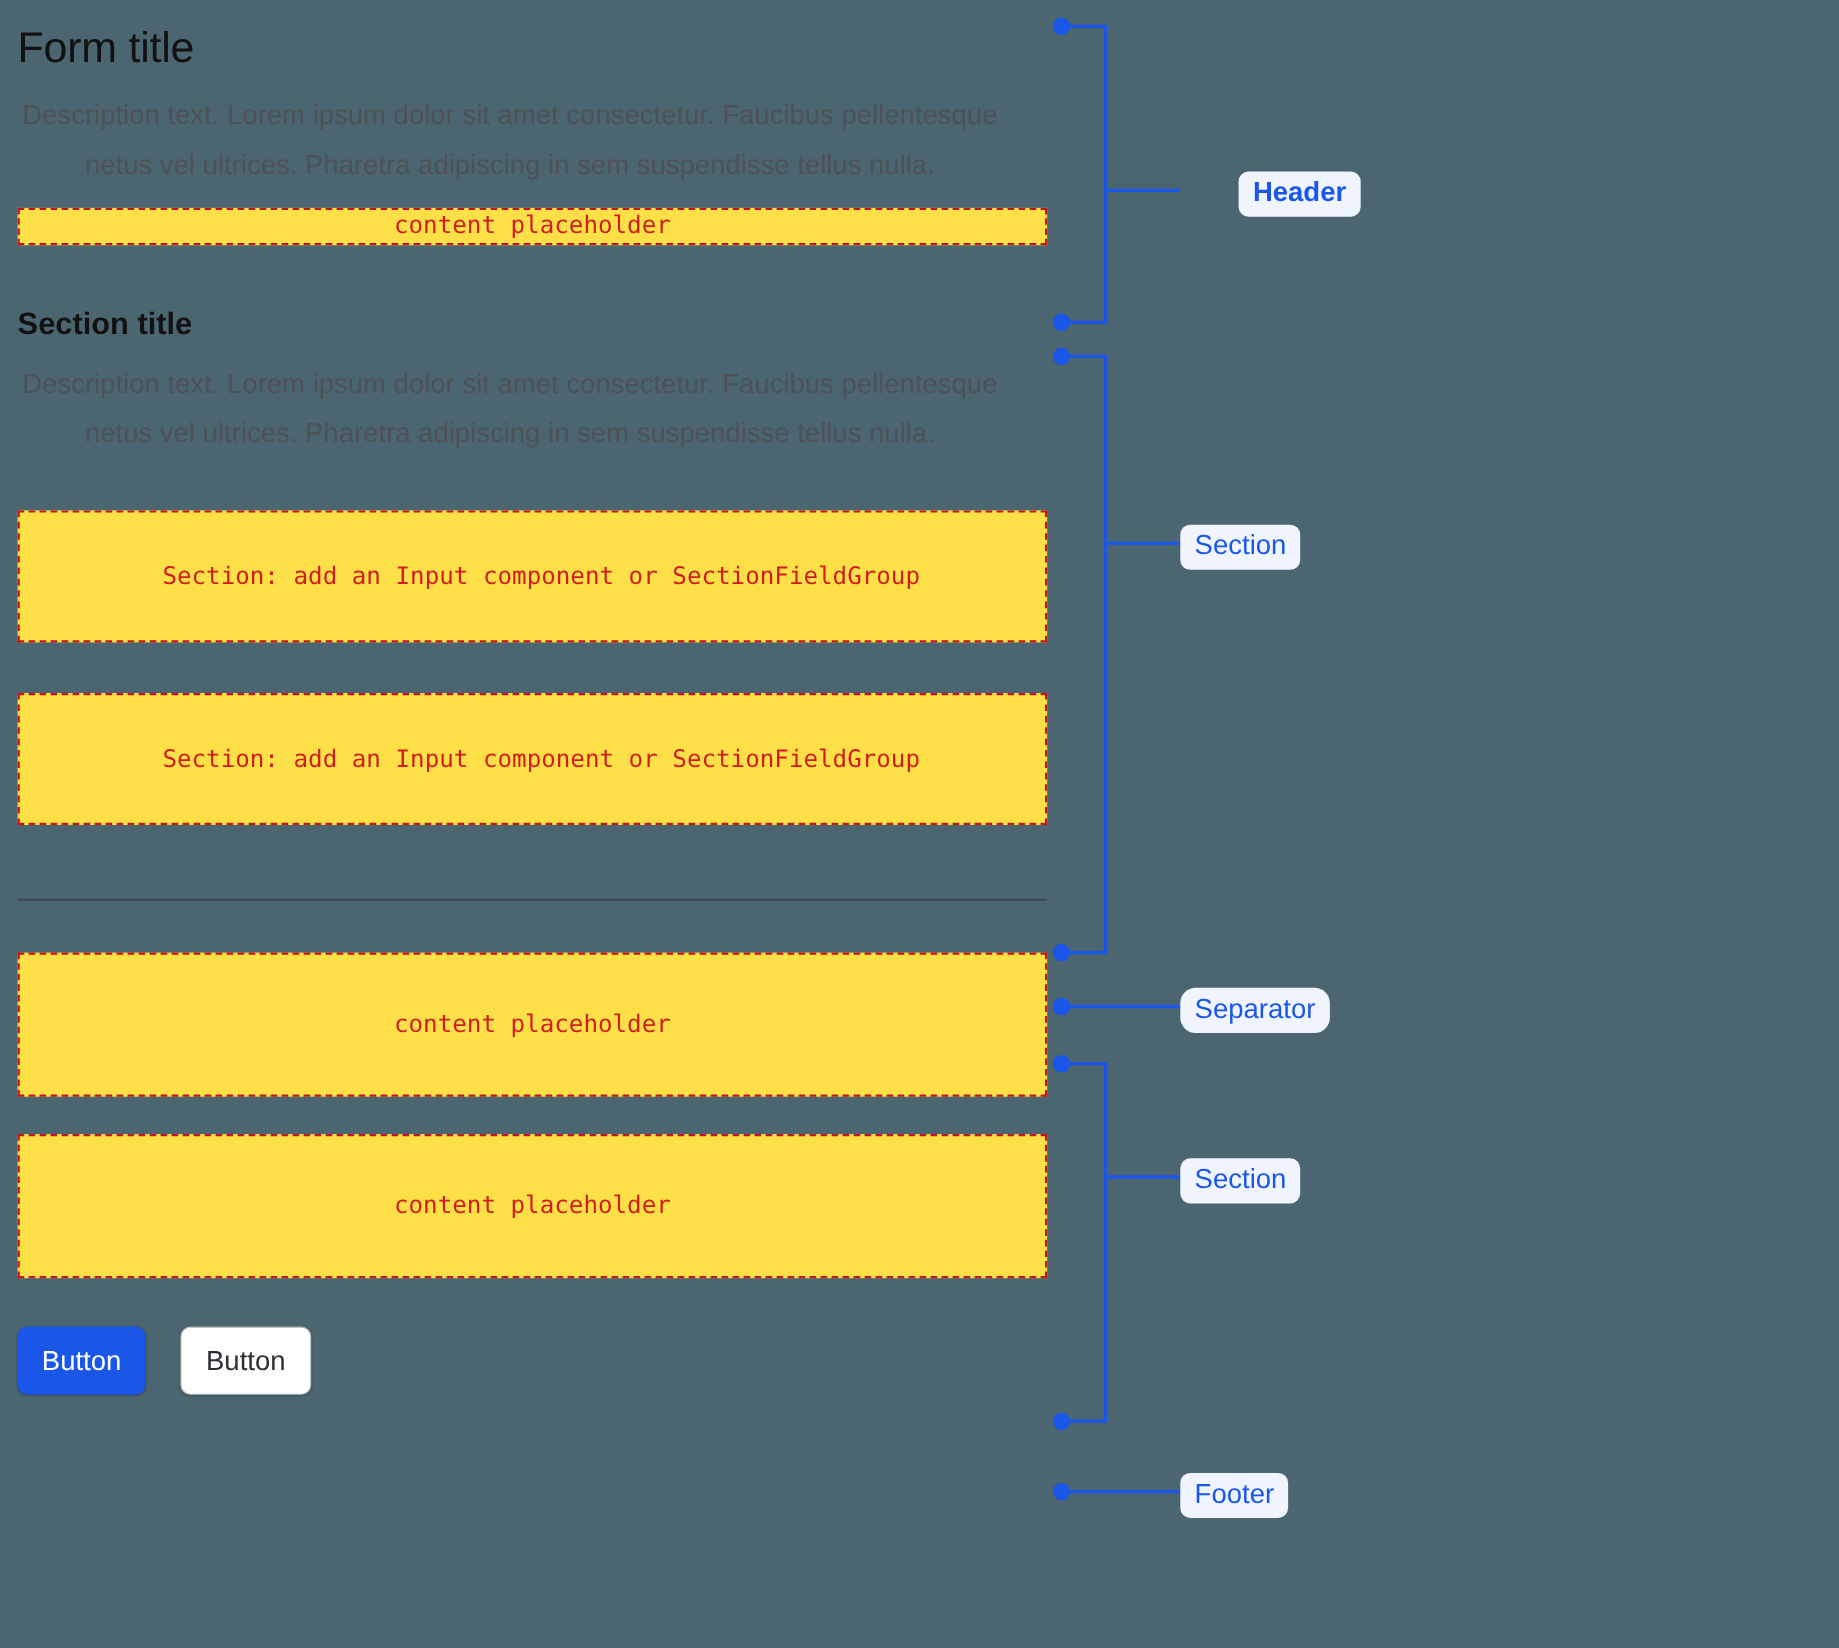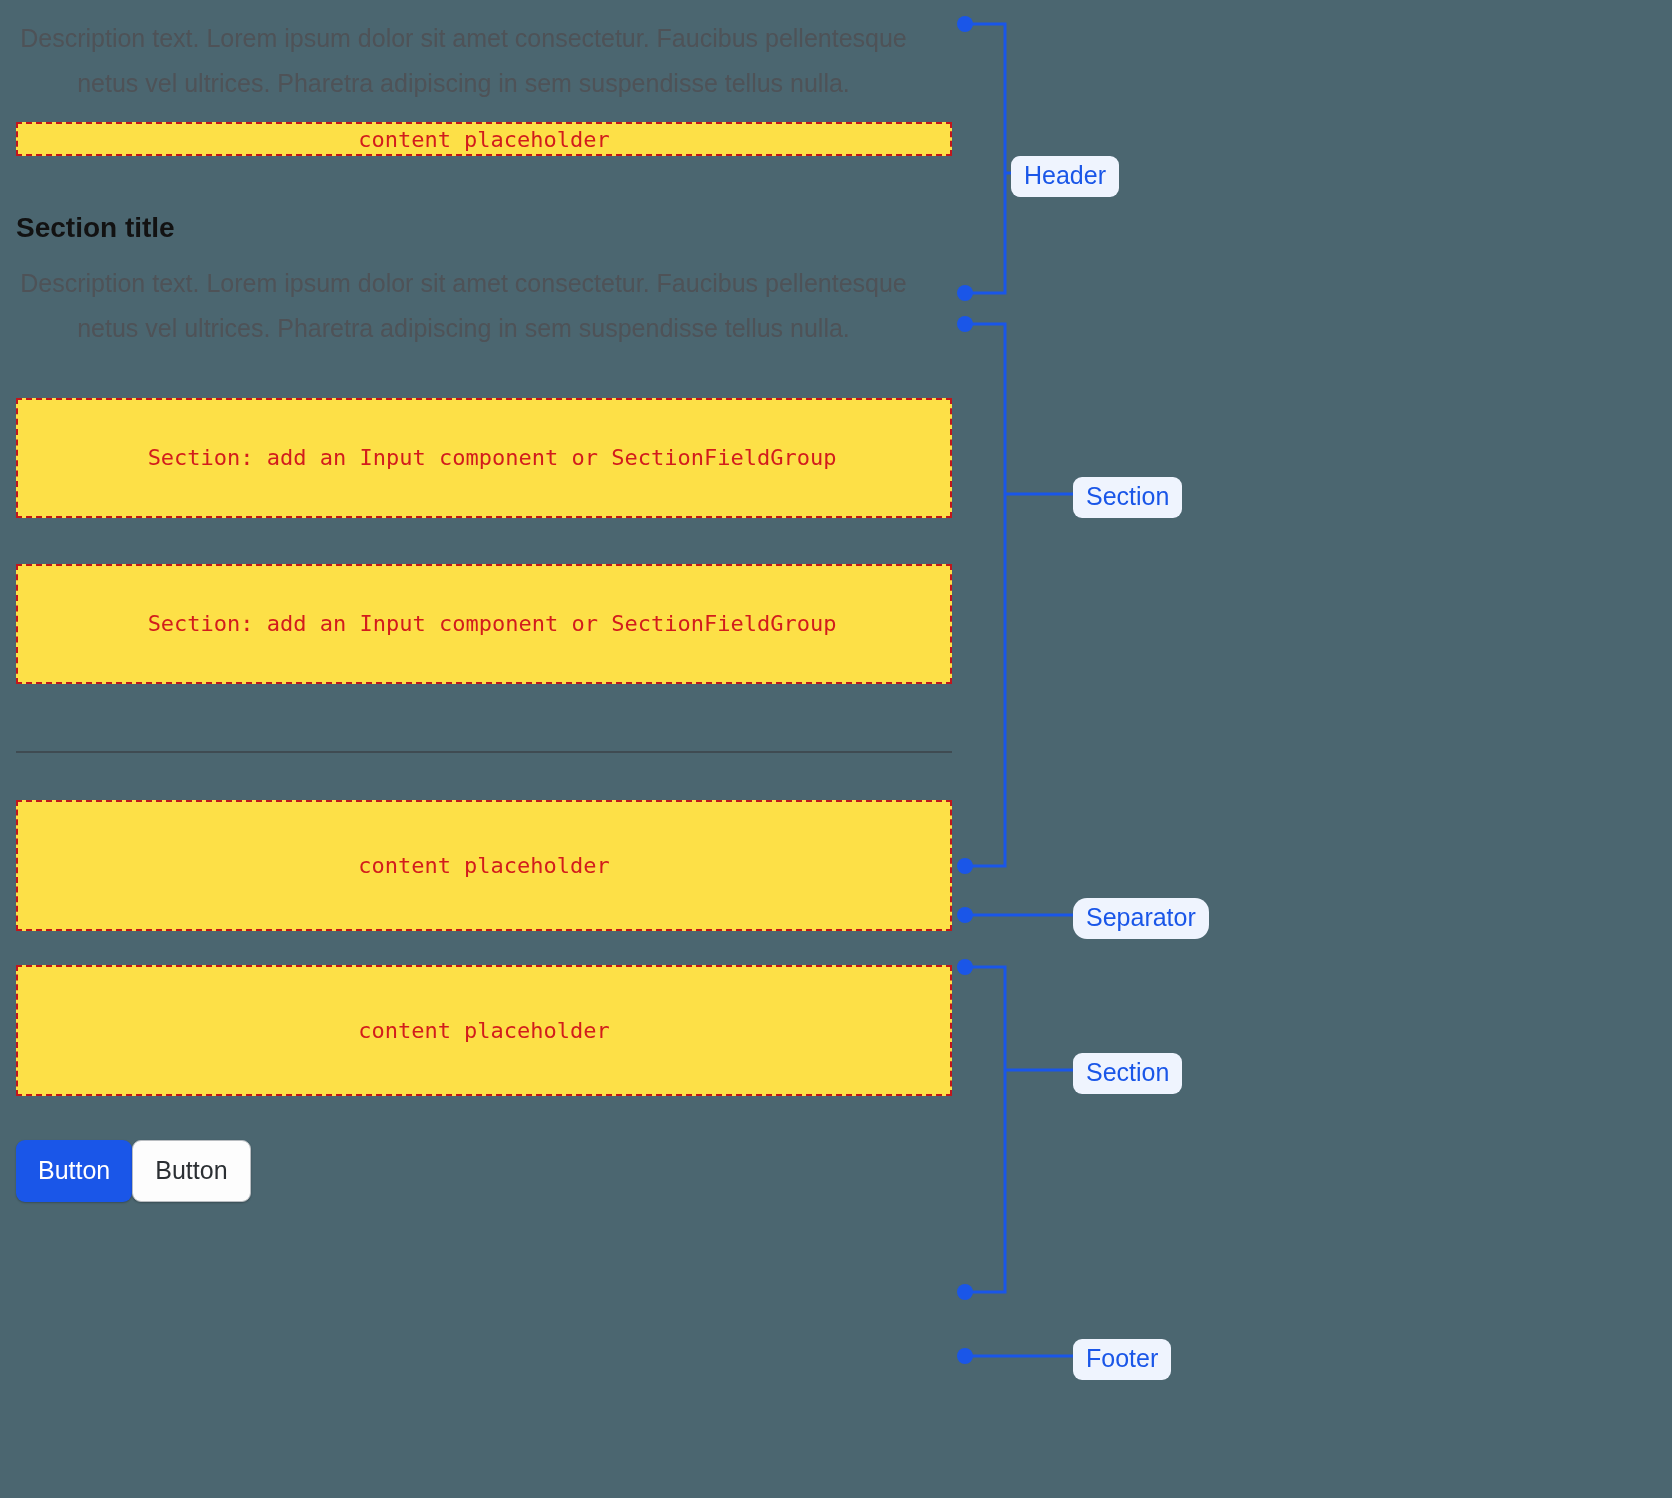--- a/index.html
+++ b/index.html
@@ -72,20 +72,21 @@
   .separator {
     height: 0;
     border-top: 2px solid #3f4b52;
     width: 100%;
   }
 
   
   .footer-row {
     display: flex;
     align-items: center;
+    gap: 32px;
   }
   .btn {
     font-family: "Liberation Sans", sans-serif;
     font-size: 25px;
     border-radius: 9px;
     padding: 0 22px;
     height: 62px;
     display: inline-flex;
     align-items: center;
     justify-content: center;
@@ -125,20 +126,21 @@
     white-space: nowrap;
     line-height: 1.15;
   }
 </style>
 </head>
 <body>
 
 <div id="form-root">
 
   <div>
+    <h1 class="form-title">Form title</h1>
     <p class="desc-text">Description text. Lorem ipsum dolor sit amet consectetur. Faucibus pellentesque netus vel ultrices. Pharetra adipiscing in sem suspendisse tellus nulla.</p>
     <div class="placeholder ph-slim" style="margin-top:16px;">content placeholder</div>
   </div>
 
   <div style="margin-top:55px;">
     <h2 class="section-title">Section title</h2>
     <p class="desc-text">Description text. Lorem ipsum dolor sit amet consectetur. Faucibus pellentesque netus vel ultrices. Pharetra adipiscing in sem suspendisse tellus nulla.</p>
 
     <div class="placeholder ph-tall" style="margin-top:47px;">Section: add an Input component or SectionFieldGroup</div>
 
@@ -183,21 +185,21 @@
       <circle cx="965" cy="293" r="8"></circle>
       <circle cx="965" cy="324" r="8"></circle>
       <circle cx="965" cy="866" r="8"></circle>
       <circle cx="965" cy="915" r="8"></circle>
       <circle cx="965" cy="967" r="8"></circle>
       <circle cx="965" cy="1292" r="8"></circle>
       <circle cx="965" cy="1356" r="8"></circle>
     </g>
   </svg>
 
-  <div class="anno-pill" style="left:1011px; top:156px;">Header</div>
+  <div class="anno-pill" style="left:1126px; top:156px;font-weight:bold;">Header</div>
 
   <div class="anno-pill" style="left:1073px; top:477px;">Section</div>
 
   <div class="anno-pill" style="left:1073px; top:898px;border-radius:14px;">Separator</div>
 
   <div class="anno-pill" style="left:1073px; top:1053px;">Section</div>
 
   <div class="anno-pill" style="left:1073px; top:1339px;">Footer</div>
 
 </div>

